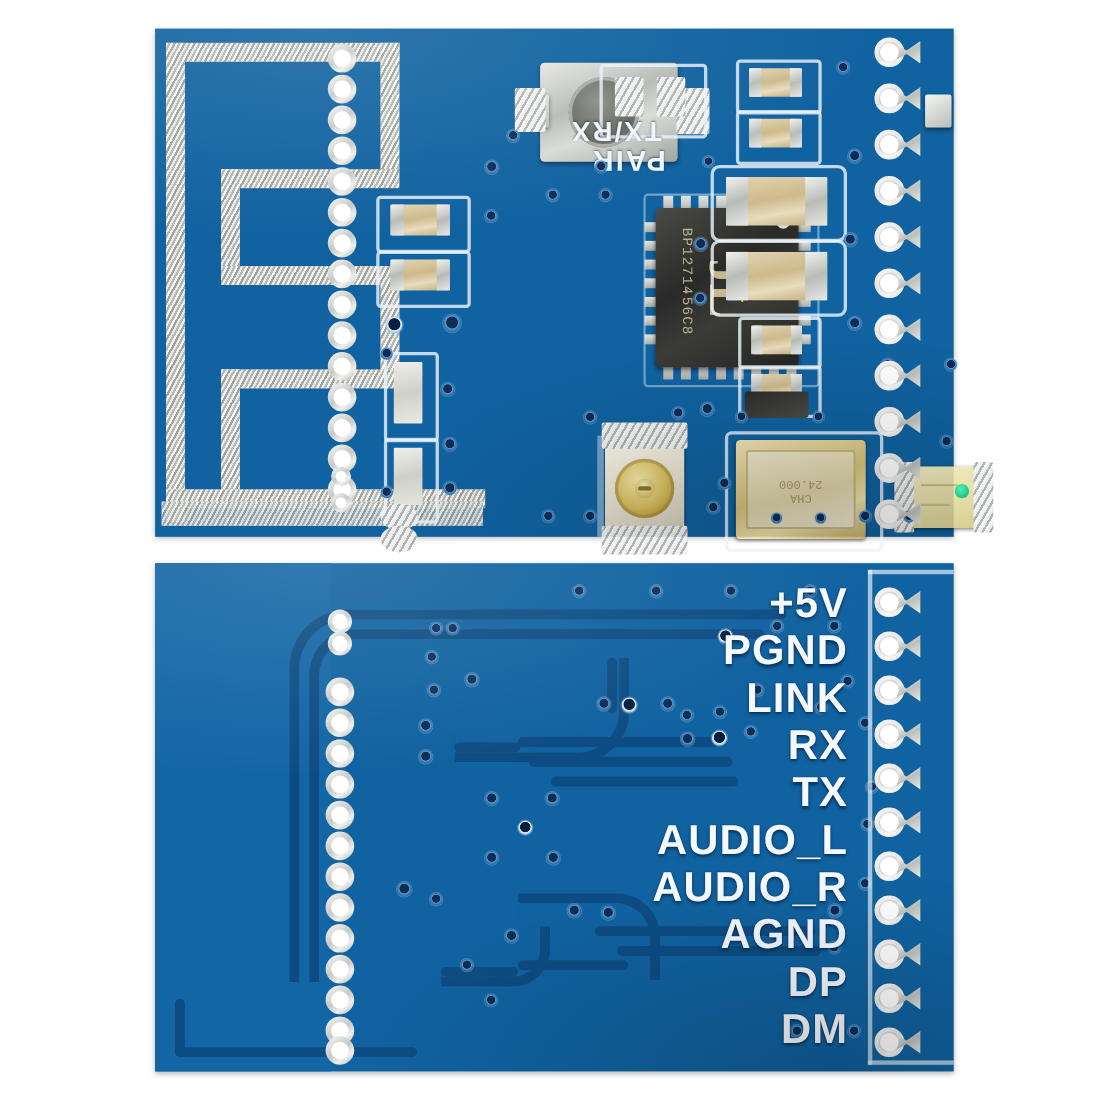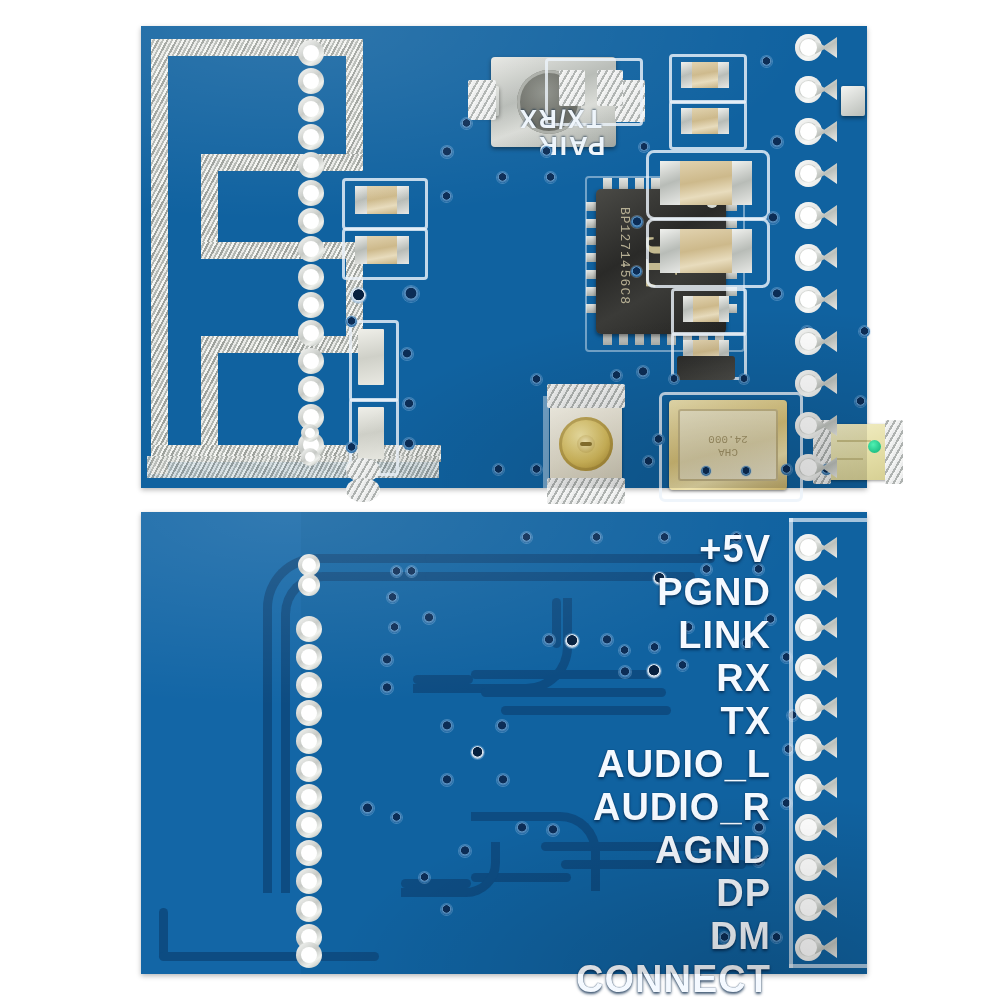--- a/index.html
+++ b/index.html
@@ -588,21 +588,20 @@
       <div class="pinlabel" style="font-size:38px;margin-bottom:5px;">+5V</div>
       <div class="pinlabel" style="font-size:38px;margin-bottom:5px;">PGND</div>
       <div class="pinlabel" style="font-size:38px;margin-bottom:5px;">LINK</div>
       <div class="pinlabel" style="font-size:38px;margin-bottom:5px;">RX</div>
       <div class="pinlabel" style="font-size:38px;margin-bottom:5px;">TX</div>
       <div class="pinlabel" style="font-size:38px;margin-bottom:5px;">AUDIO_L</div>
       <div class="pinlabel" style="font-size:38px;margin-bottom:5px;">AUDIO_R</div>
       <div class="pinlabel" style="font-size:38px;margin-bottom:5px;">AGND</div>
       <div class="pinlabel" style="font-size:38px;margin-bottom:5px;">DP</div>
       <div class="pinlabel" style="font-size:38px;margin-bottom:5px;">DM</div>
-      <div class="pinlabel" style="font-size:38px;">CONNECT</div>
     </div>
 
     <div>
       <div class="castel" style="left:654px;top:22px;">
           <div class="hole"></div>
           <div class="tab"></div>
           <div class="inner"></div>
         </div>
       <div class="castel" style="left:654px;top:62px;">
           <div class="hole"></div>

